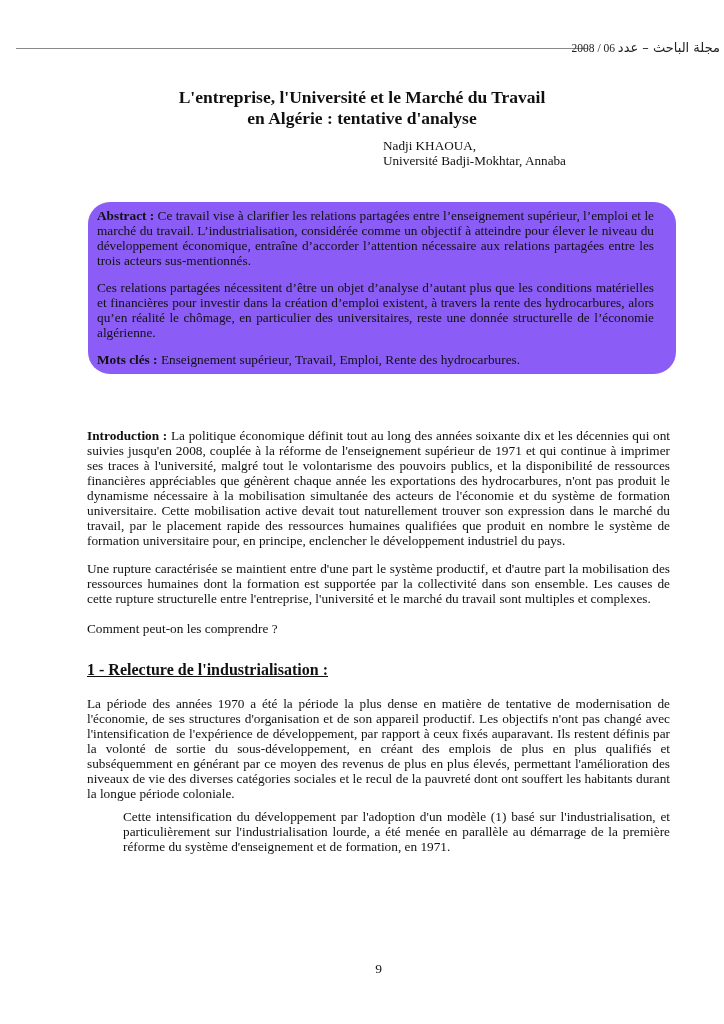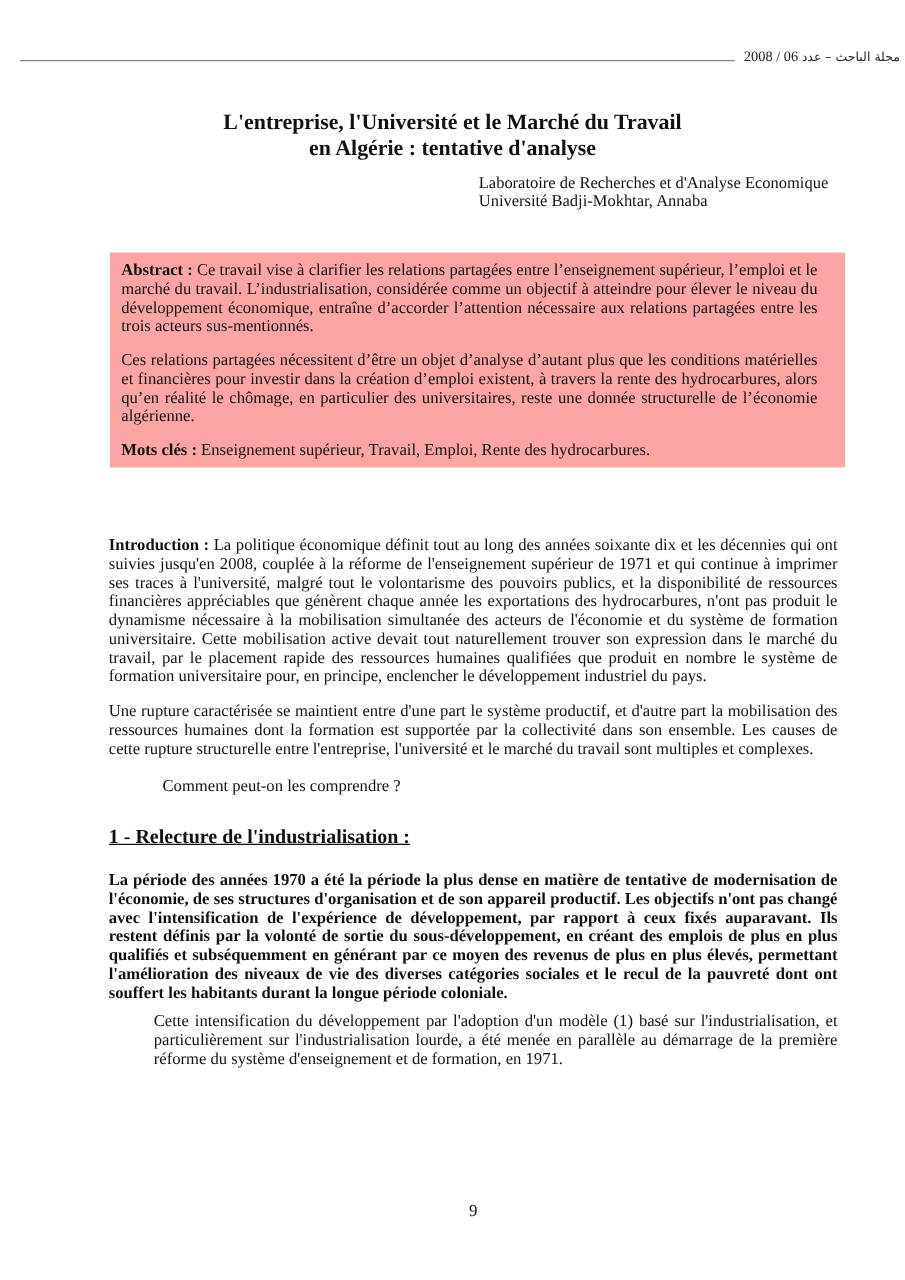--- a/index.html
+++ b/index.html
@@ -21,21 +21,21 @@
   }
   .header-text {
     position: absolute;
     top: 40px; right: 4px;
     font-size: 11.5px;
     white-space: nowrap;
     color: #222;
   }
   .header-text .arabic {
     font-family: "DejaVu Sans", sans-serif;
-    font-size: 10px;
+    font-size: 13px;
   }
   
   .title {
     position: absolute;
     top: 87px; left: 0; width: 724px;
     text-align: center;
     font-weight: bold;
     font-size: 17.5px;
     line-height: 20.5px;
   }
@@ -66,22 +66,22 @@
     position: absolute;
     top: 428px; left: 87px;
     width: 583px;
     font-size: 13.3px;
     line-height: 15px;
     text-align: justify;
   }
   .bodytext p { margin: 0; }
   .bodytext .m16 { margin-top: 16px; }
   .bodytext .m13 { margin-top: 13px; }
-  .bodytext .m15 { margin-top: 15px; margin-left: 43px; }
-  .bodytext .m19 { margin-top: 19px; font-weight: bold; }
+  .bodytext .m15 { margin-top: 15px; }
+  .bodytext .m19 { margin-top: 19px; }
   .bodytext .m6  { margin-top: 8px; margin-left: 36px; }
   .section-heading {
     margin: 26px 0 0 0;
     font-size: 16px;
     line-height: 15px;
     font-weight: bold;
     text-decoration: underline;
     text-align: left;
   }
   
@@ -101,25 +101,25 @@
   <div class="header-rule" style="background: rgb(138, 138, 138);"></div>
 
   <div class="header-text"><span class="issue">2008 / 06</span> <span class="arabic" dir="rtl">مجلة الباحث – عدد</span></div>
 
   <div class="title">
     <div>L'entreprise, l'Université et le Marché du Travail</div>
     <div>en Algérie : tentative d'analyse</div>
   </div>
 
   <div class="author">
-    <div>Laboratoire de Recherches et d'Analyse Economique</div>
+    <div>Nadji KHAOUA,</div>
     <div>Université Badji-Mokhtar, Annaba</div>
   </div>
 
-  <div class="abstract" style="background: #fca5a5;">
+  <div class="abstract" style="background: #8b5cf6; border-radius: 22px;">
     <p><b>Abstract :</b> <span>Ce travail vise à clarifier les relations partagées entre l’enseignement supérieur, l’emploi et le marché du travail. L’industrialisation, considérée comme un objectif à atteindre pour élever le niveau du développement économique, entraîne d’accorder l’attention nécessaire aux relations partagées entre les trois acteurs sus-mentionnés.</span></p>
     <p class="mt">Ces relations partagées nécessitent d’être un objet d’analyse d’autant plus que les conditions matérielles et financières pour investir dans la création d’emploi existent, à travers la rente des hydrocarbures, alors qu’en réalité le chômage, en particulier des universitaires, reste une donnée structurelle de l’économie algérienne.</p>
     <p class="mt"><b class="u">Mots clés :</b> <span>Enseignement supérieur, Travail, Emploi, Rente des hydrocarbures.</span></p>
   </div>
 
   <div class="bodytext">
     <p><b>Introduction :</b> <span>La politique économique définit tout au long des années soixante dix et les décennies qui ont suivies jusqu'en 2008, couplée à la réforme de l'enseignement supérieur de 1971 et qui continue à imprimer ses traces à l'université, malgré tout le volontarisme des pouvoirs publics, et la disponibilité de ressources financières appréciables que génèrent chaque année les exportations des hydrocarbures, n'ont pas produit le dynamisme nécessaire à la mobilisation simultanée des acteurs de l'économie et du système de formation universitaire. Cette mobilisation active devait tout naturellement trouver son expression dans le marché du travail, par le placement rapide des ressources humaines qualifiées que produit en nombre le système de formation universitaire pour, en principe, enclencher le développement industriel du pays.</span></p>
     <p class="m13">Une rupture caractérisée se maintient entre d'une part le système productif, et d'autre part la mobilisation des ressources humaines dont la formation est supportée par la collectivité dans son ensemble. Les causes de cette rupture structurelle entre l'entreprise, l'université et le marché du travail sont multiples et complexes.</p>
     <p class="m15">Comment peut-on les comprendre ?</p>
     <h2 class="section-heading">1 - Relecture de l'industrialisation :</h2>

